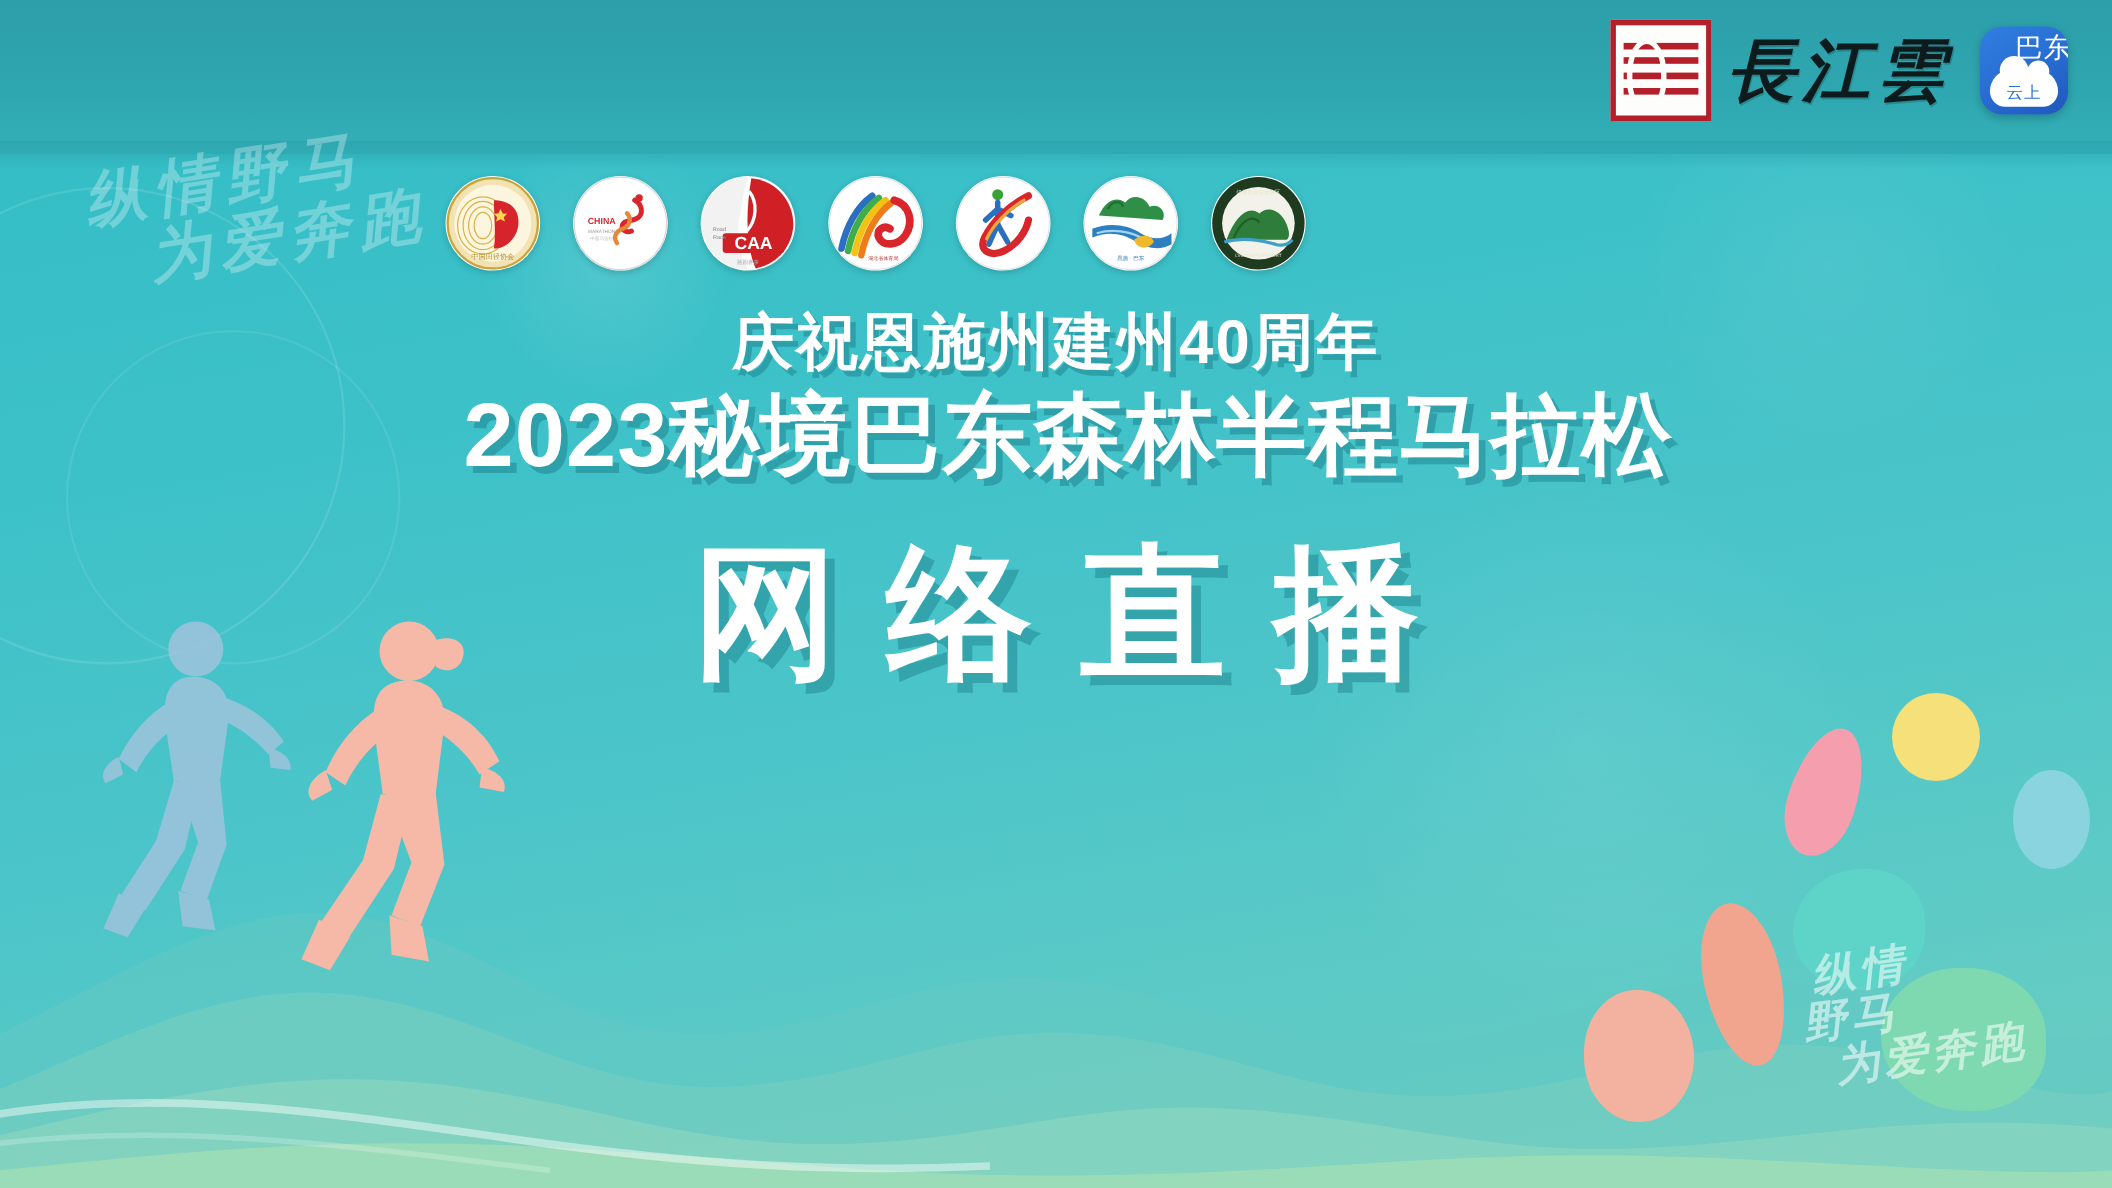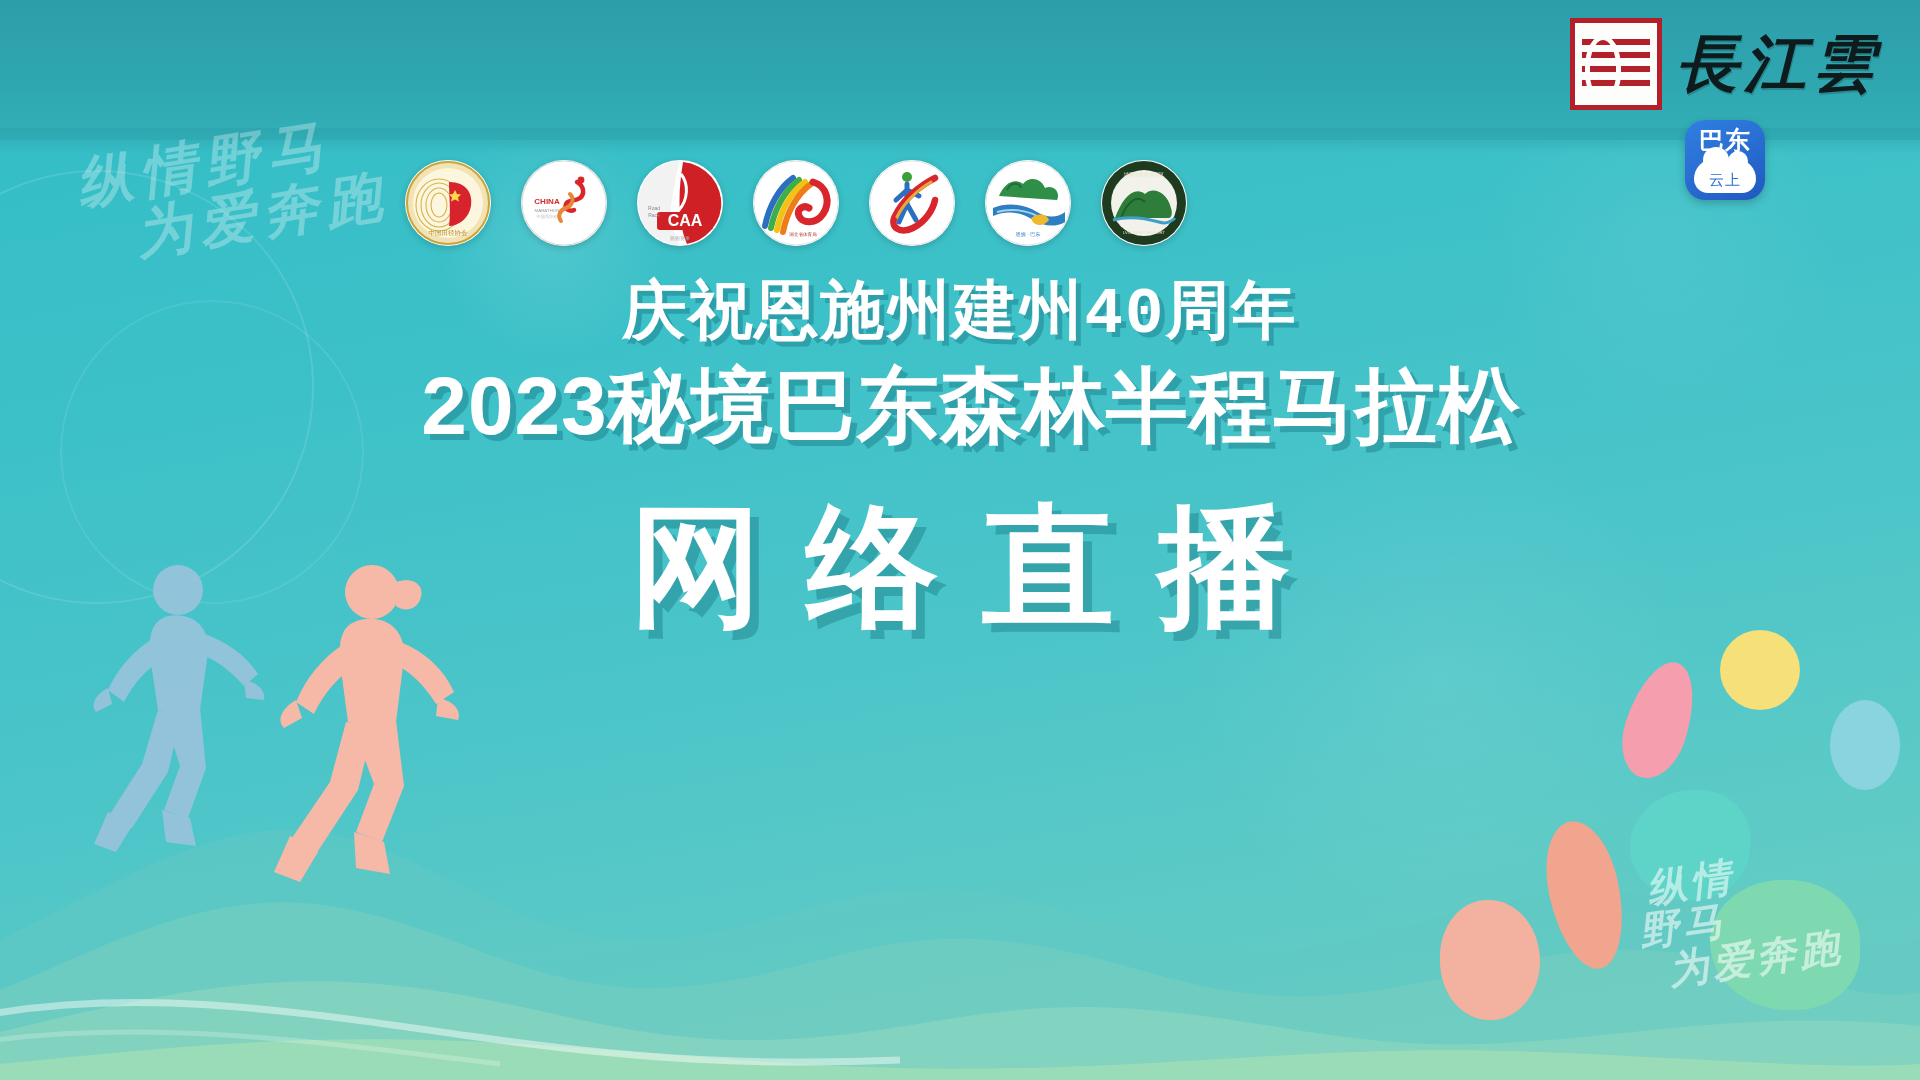--- a/index.html
+++ b/index.html
@@ -15,59 +15,59 @@
     background:linear-gradient(180deg,rgba(45,165,175,.85),rgba(52,185,195,0));}
 
   
   .circ{position:absolute;border-radius:50%;border:2px solid rgba(255,255,255,.12);}
   .blob{position:absolute;border-radius:50%;}
 
   
   .mtn{position:absolute;left:0;bottom:0;width:1920px;height:440px;}
 
   
-  .topbar{position:absolute;right:40px;top:18px;display:flex;align-items:center;gap:10px;z-index:30;flex-direction:column;}
+  .topbar{position:absolute;right:40px;top:18px;display:flex;align-items:center;gap:26px;z-index:30;}
   .cjy-logo{display:flex;align-items:center;gap:14px;}
   .seal{width:82px;height:82px;border:5px solid #b3202a;background:#fdfdfb;position:relative;}
   .seal:before{content:"";position:absolute;left:7px;top:7px;right:7px;bottom:7px;
     background:
       linear-gradient(#b3202a,#b3202a) 0 14% /100% 9% no-repeat,
       linear-gradient(#b3202a,#b3202a) 0 36% /100% 9% no-repeat,
       linear-gradient(#b3202a,#b3202a) 0 58% /100% 9% no-repeat,
       linear-gradient(#b3202a,#b3202a) 0 80% /100% 9% no-repeat;}
   .seal:after{content:"";position:absolute;left:10px;top:12px;width:26px;height:54px;
     border:5px solid #fdfdfb;border-radius:50% 50% 40% 40%;}
   .cjy-text{font-family:"DejaVu Serif","Liberation Serif",serif;font-size:62px;color:#0d1b1d;
     font-weight:700;letter-spacing:6px;font-style:italic;line-height:1;
     text-shadow:1px 2px 0 rgba(0,0,0,.18);}
   .appicon{width:80px;height:80px;border-radius:20px;
     background:linear-gradient(150deg,#2f7fe0 0%,#2a6fd4 45%,#1f58bd 100%);
     position:relative;box-shadow:0 3px 8px rgba(0,0,0,.22);overflow:hidden;}
   .appicon .ai-top{position:absolute;top:8px;left:0;width:100%;text-align:center;
-    font-size:25px;font-weight:700;color:#fff;letter-spacing:1px;line-height:1;}
+    font-size:25px;font-weight:400;color:#fff;letter-spacing:1px;line-height:1;padding-left:18px;}
   .appicon .ai-cloud{position:absolute;left:9px;bottom:7px;width:62px;height:34px;background:#fff;
     border-radius:20px 20px 14px 14px;}
   .appicon .ai-cloud:before{content:"";position:absolute;left:9px;top:-12px;width:26px;height:26px;
     background:#fff;border-radius:50%;}
   .appicon .ai-cloud:after{content:"";position:absolute;right:8px;top:-8px;width:20px;height:20px;
     background:#fff;border-radius:50%;}
   .appicon .ai-txt{position:absolute;left:0;bottom:10px;width:80px;text-align:center;
     font-size:15px;color:#2a6fd4;font-weight:400;z-index:2;letter-spacing:1px;}
 
   
   .badges{position:absolute;left:0;top:160px;width:1592px;display:flex;justify-content:center;
     gap:30px;z-index:25;}
   .badge{width:86px;height:86px;border-radius:50%;background:#fff;position:relative;
     box-shadow:0 2px 7px rgba(0,0,0,.18);overflow:hidden;}
   .badge .bi{position:absolute;inset:0;}
 
   
   .titles{position:absolute;left:0;top:280px;width:1920px;text-align:center;z-index:26;}
-  .t1{font-size:64px;font-weight:900;color:#ffffff;letter-spacing:2px;line-height:1.12;
-      text-shadow:5px 5px 0 rgba(25,120,132,.45);font-family:Liberation Mono, monospace;}
+  .t1{font-size:56px;font-weight:900;color:#ffffff;letter-spacing:2px;line-height:1.12;
+      text-shadow:5px 5px 0 rgba(25,120,132,.45);}
   .t2{font-size:82px;font-weight:900;color:#ffffff;letter-spacing:1px;line-height:1.18;
       margin-top:6px;text-shadow:6px 6px 0 rgba(25,120,132,.45);margin-left:22px;}
   .t3{font-size:132px;font-weight:900;color:#ffffff;letter-spacing:44px;line-height:1.25;
       margin-top:30px;margin-left:44px;text-shadow:9px 9px 0 rgba(25,120,132,.42);}
 
   .footline{position:absolute;left:0;top:855px;width:1920px;text-align:center;z-index:26;
     font-size:46px;font-weight:800;color:#ffffff;letter-spacing:3px;
     text-shadow:4px 4px 0 rgba(25,120,132,.4);}
 
   

